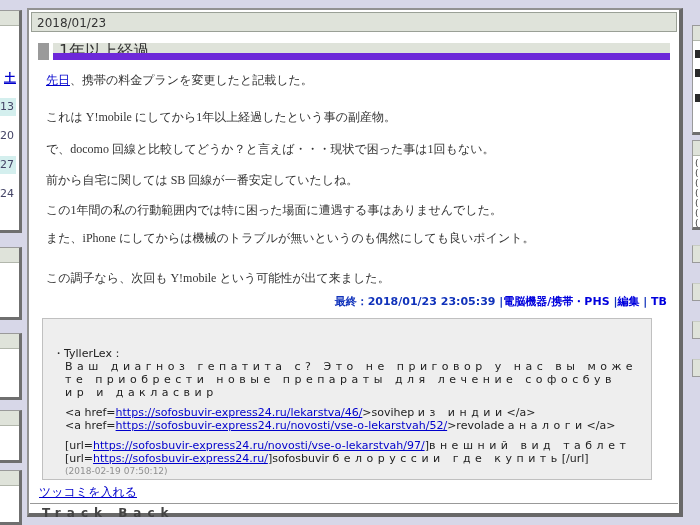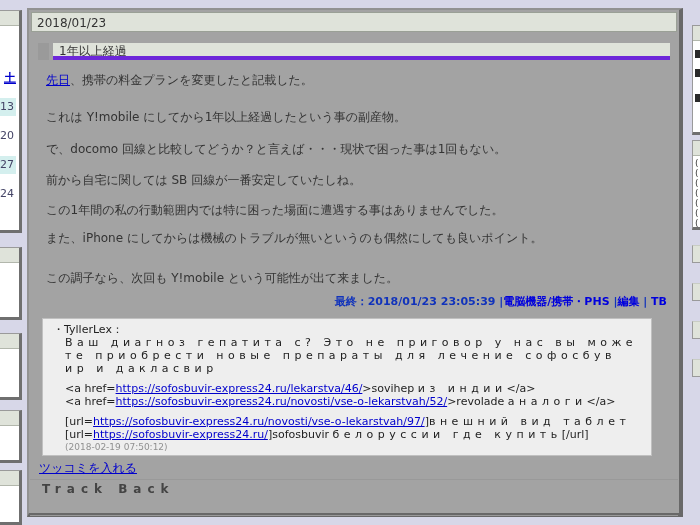--- a/index.html
+++ b/index.html
@@ -30,55 +30,55 @@
   #lbox3 { top:333px; width:22px; height:67px; }
   #lbox4 { top:410px; width:22px; height:53px; }
   #lbox5 { top:470px; width:22px; height:55px; }
   .cal-col { display:flex; flex-direction:column; align-items:flex-end; padding:4px 3px 0 0; }
   .cal-day { margin-top:40px; font-size:12px; font-weight:bold; color:#0000cc; text-decoration:underline; cursor:pointer; }
   .cal-cell { margin-top:11px; font-size:11px; color:#446; padding:3px 2px; line-height:12px; cursor:pointer; }
   .cal-hl { background:#d4efee; }
   
   #main-box {
     position:absolute; left:27px; top:8px; width:656px; height:509px;
-    background:#a3a3a3;
+    background:#ffffff;
     border:2px solid #929292;
     border-right:4px solid #686868;
     border-bottom:4px solid #686868;
   }
   .date-bar {
     margin:2px; height:20px;
     background:#dfe3da; border:1px solid #9aa096;
     font-size:12px; color:#333; padding:3px 0 0 5px;
   }
   .title-row { display:flex; margin:11px 9px 0 9px; align-items:stretch; }
   .title-square { width:11px; height:17px; background:#9a9a9a; }
   .title-bar {
-    flex:1; margin-left:4px; background:#dfe3da; border-bottom:4px solid #6d28d9;
-    height:17px; line-height:16px; font-size:12px; color:#333; padding-left:6px;
+    flex:1; margin-left:4px; background:#dfe3da; border-bottom:7px solid #6d28d9;
+    height:17px; line-height:16px; font-size:16px; color:#333; padding-left:6px;
     white-space:nowrap; overflow:hidden;text-decoration:underline;
   }
-  .entry-body { margin:13px 12px 0 17px; font-size:12px; color:#333; }
+  .entry-body { margin:13px 12px 0 17px; font-size:12px; color:#333;font-family:Liberation Serif, serif; }
   .entry-body .line { line-height:14px; white-space:nowrap; overflow:hidden; }
   .l2 { margin-top:23px; } .l3 { margin-top:18px; } .l4 { margin-top:17px; }
   .l5 { margin-top:16px; } .l6 { margin-top:14px; } .l7 { margin-top:26px; }
   a.blue, .blue-link { color:#0000cc; text-decoration:underline; cursor:pointer; }
   .meta-line {
     margin:9px 12px 0 0; text-align:right;
     font-size:11px; font-weight:bold; color:#1133bb; white-space:nowrap;
   }
   .meta-line .mlink { color:#0000dd; cursor:pointer; }
   
   .comment-box {
     margin:9px 27px 0 13px;
     background:#eeeeee; border:1px solid #c0c0c0;
     padding:5px 6px 3px 10px;
     font-size:11px; color:#222;
   }
-  .c-name { line-height:12px; white-space:nowrap; }
+  .c-name { line-height:12px; white-space:nowrap;margin-top:24px; }
   .c-body { margin-left:12px; }
   .cyr { letter-spacing:4.5px; }
   .c-body .cline { line-height:13px; white-space:nowrap; overflow:hidden; }
   .c-gap { height:7px; }
   .c-url { color:#0000cc; text-decoration:underline; cursor:pointer; }
   .c-ts { margin-left:12px; margin-top:1px; font-size:9px; color:#909090; line-height:10px; }
   
   .comment-action { margin:6px 0 0 10px; font-size:12px; line-height:13px; }
   .tb-bar {
     margin:4px 1px 0 1px; height:37px;

